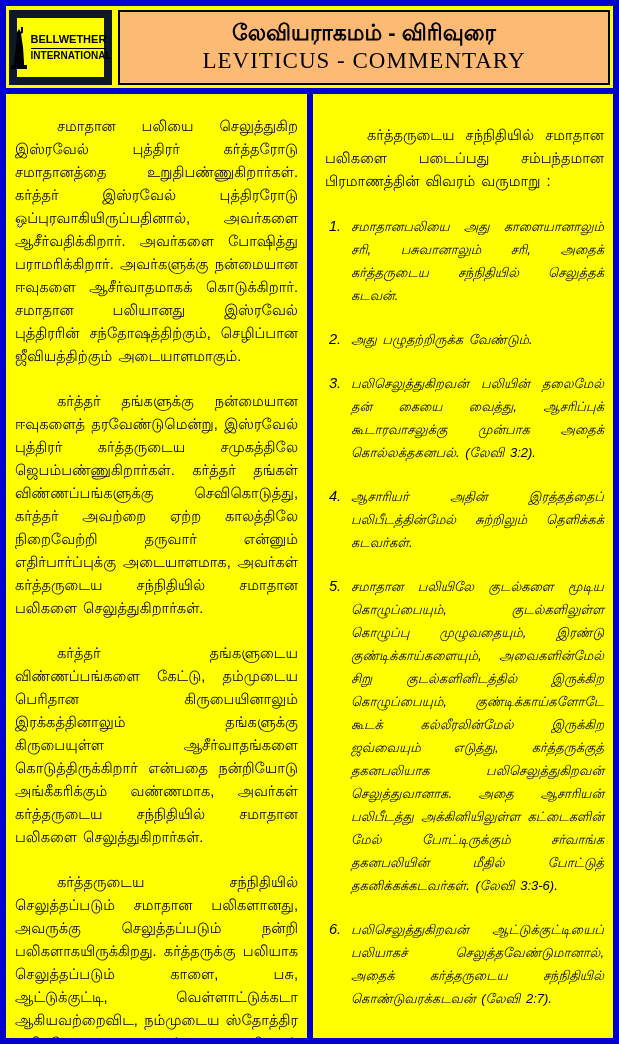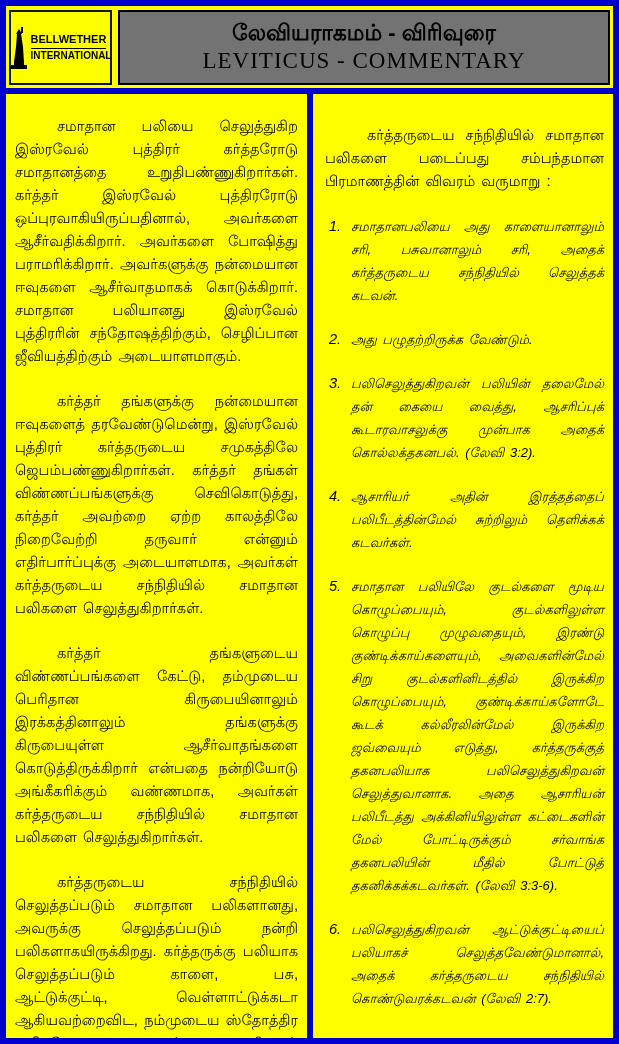--- a/index.html
+++ b/index.html
@@ -16,21 +16,21 @@
   
   .header {
     height:82px;
     display:flex;
     align-items:stretch;
     padding:4px 3px 3px 3px;
     gap:6px;
   }
   .logo-box {
     width:103px;
-    border:2px solid #0f172a;
+    border:8px solid #0f172a;
     display:flex;
     align-items:center;
     justify-content:center;
     gap:3px;
     padding:2px;
     background:#FFFF00;
   }
   .logo-text { display:flex; flex-direction:column; align-items:flex-start; }
   .logo-line1 {
     font-size:11px; font-weight:bold; letter-spacing:0px;
@@ -38,21 +38,21 @@
     font-stretch:condensed;
   }
   .logo-line2 { font-size:10px; font-weight:bold; line-height:1.3; font-stretch:condensed; }
   .statue { width:18px; height:42px; flex:none; }
   .title-box {
     flex:1;
     border:2px solid #000;
     text-align:center;
     display:flex; flex-direction:column; justify-content:center;
     gap:3px;
-    background:#737373;
+    background:#fdba74;
   }
   .title-tamil { font-size:22px; font-weight:bold; line-height:1.1; }
   .title-english {
     font-family:"Liberation Serif", serif;
     font-size:23px; line-height:1.1; letter-spacing:1px;
   }
   .header-rule { height:6px; background:#0000CC; width:100%; }
   
   .body {
     display:flex;

